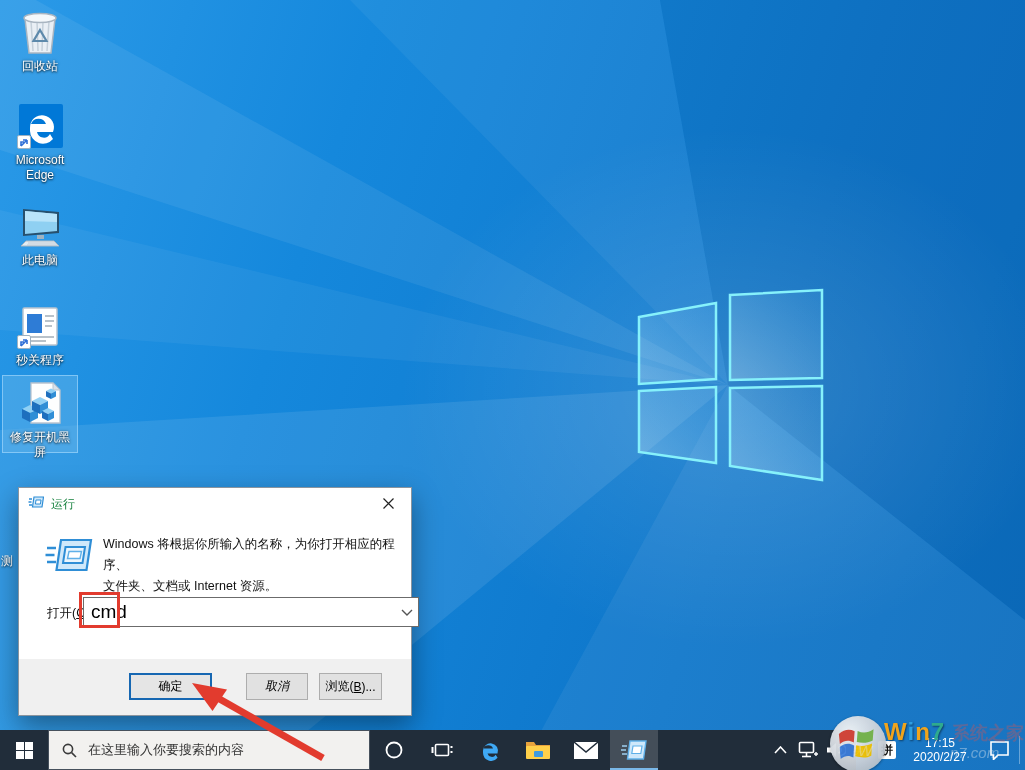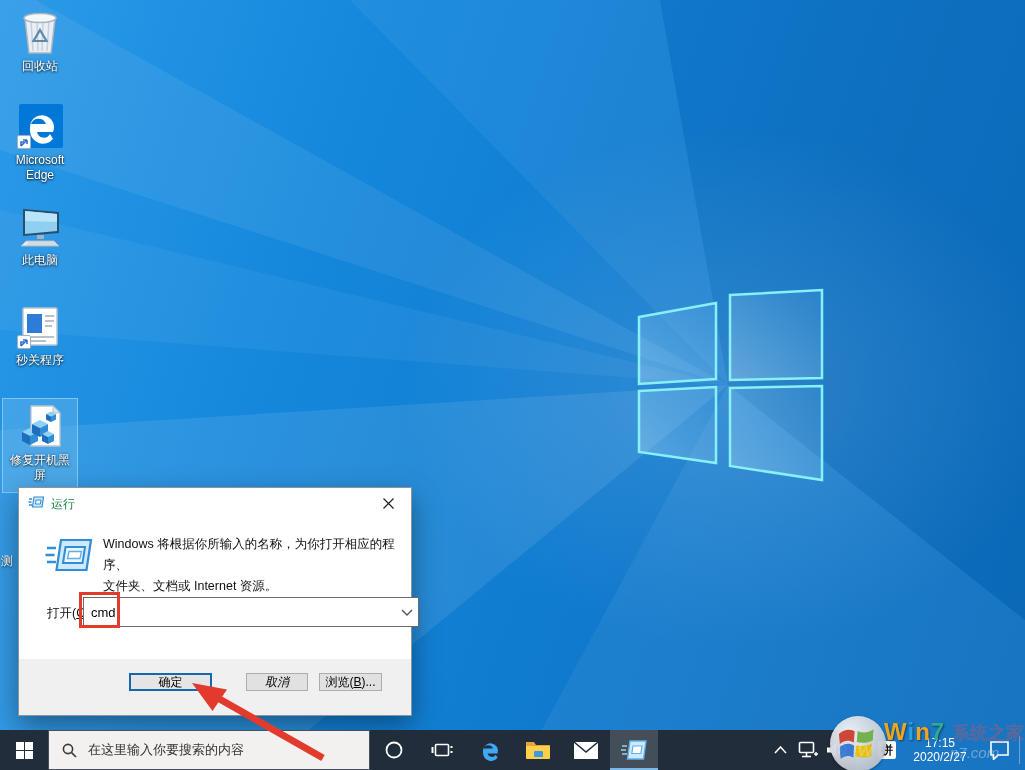--- a/index.html
+++ b/index.html
@@ -10,21 +10,21 @@
 
   
   .wallpaper { position:absolute; inset:0; z-index:1; }
 
   
   .dicon { position:absolute; left:2px; width:76px; text-align:center; z-index:10; cursor:default; }
   .dicon .ic { width:48px; height:48px; margin:0 auto; position:relative; }
   .dicon .lbl { margin-top:3px; font-size:12px; line-height:15px; color:#fff;
                 text-shadow:0 1px 2px rgba(0,0,0,.75), 0 0 3px rgba(0,0,0,.5); }
   .dicon.selected { background:rgba(110,185,235,.42); border:1px solid rgba(170,220,255,.6);
-                    padding:3px 4px 2px; top:398px; height:95px; }
+                    padding:3px 4px 2px; top:375px; height:78px; }
   .badge { position:absolute; left:1px; bottom:1px; width:14px; height:14px; background:#fff;
            border:1px solid #9fb2c2; border-radius:2px; }
   .badge svg { margin:2px auto 0; }
   .partial-icon { position:absolute; left:1px; top:553px; z-index:10; font-size:12px; color:#fff;
                   text-shadow:0 1px 2px rgba(0,0,0,.8); width:16px; overflow:hidden; white-space:nowrap; }
 
   
   .dialog { position:absolute; left:18px; top:487px; width:394px; height:229px; background:#fff;
             border:1px solid #8a949e; box-shadow:0 10px 26px rgba(0,0,0,.38); z-index:30; }
   .dlg-titlebar { position:absolute; top:0; left:0; right:0; height:30px; background:#fff; }
@@ -32,25 +32,25 @@
   .dlg-title { position:absolute; left:32px; top:8px; font-size:12px; color:#15803d; }
   .dlg-close { position:absolute; right:0; top:0; width:45px; height:30px; display:flex;
                align-items:center; justify-content:center; }
   .dlg-msg-icon { position:absolute; left:26px; top:49px; }
   .dlg-msg { position:absolute; left:84px; top:46px; width:302px; font-size:12.5px;
              line-height:21px; color:#101010; }
   .dlg-open-label { position:absolute; left:28px; top:117px; font-size:12.5px; color:#101010; }
   .dlg-combo { position:absolute; left:64px; top:109px; width:336px; height:30px;
                border:1px solid #6b6b6b; background:#fff; }
   .dlg-combo input { position:absolute; left:0; top:0; width:312px; height:28px; border:none;
-                     outline:none; font-size:13px; padding-left:7px;
+                     outline:none; font-size:19px; padding-left:7px;
                      font-family:"Liberation Sans","DejaVu Sans",sans-serif; color:#000; background:transparent; }
   .dlg-combo .chev { position:absolute; right:5px; top:11px; }
   .dlg-strip { position:absolute; left:0; right:0; bottom:0; height:56px; background:#f0f0f0; }
-  .btn { position:absolute; top:185px; height:18px; background:#e1e1e1; border:1px solid #adadad;
+  .btn { position:absolute; top:185px; height:27px; background:#e1e1e1; border:1px solid #adadad;
          font-size:12px; color:#000; display:flex; align-items:center; justify-content:center;
          font-family:"Liberation Sans","DejaVu Sans",sans-serif; }
   .btn-ok { left:110px; width:83px; border:2px solid #1667b2; background:#e5e5e5; }
   .btn-cancel { left:227px; width:62px;font-style:italic; }
   .btn-browse { left:300px; width:63px; }
   u { text-decoration:underline; }
 
   
   .anno-rect { position:absolute; left:79px; top:592px; width:41px; height:36px;
                border:3px solid #e23b2e; z-index:40; }

